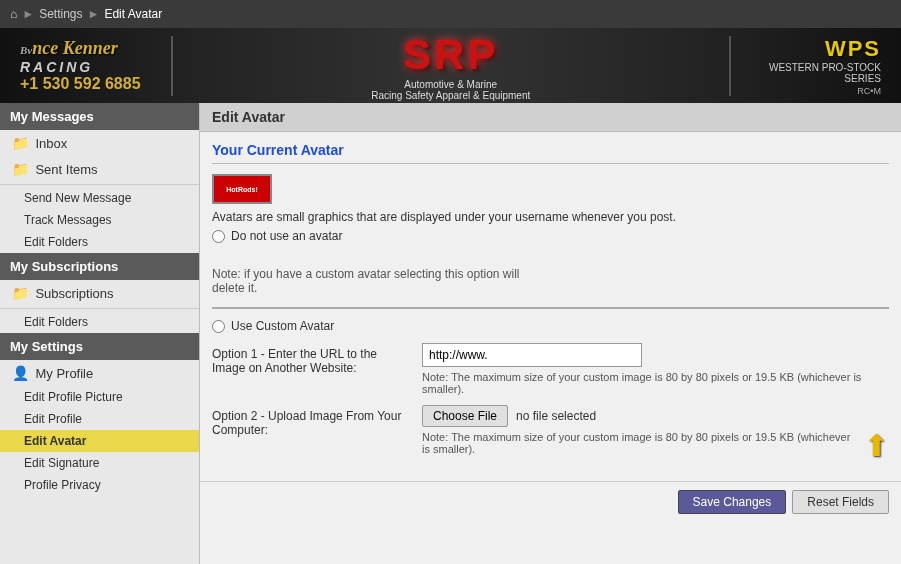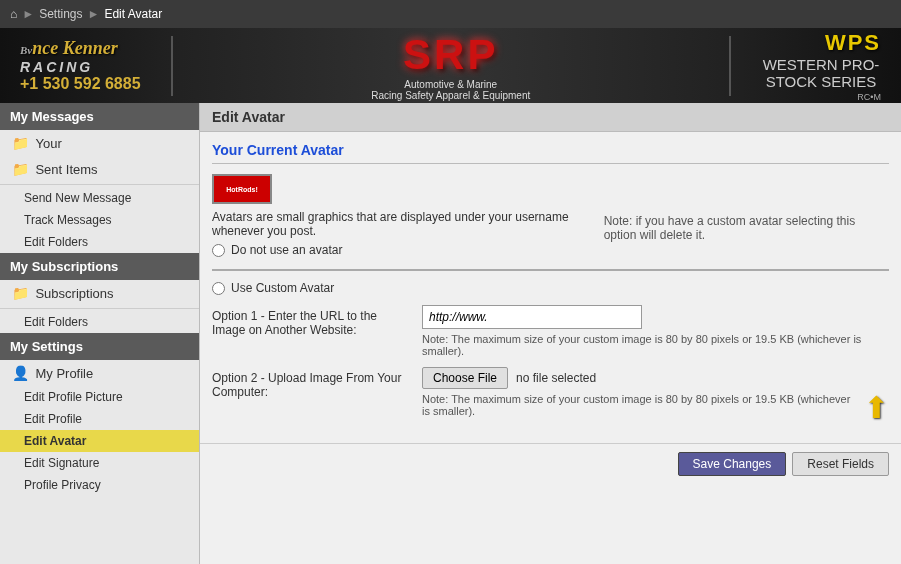--- a/index.html
+++ b/index.html
@@ -181,21 +181,20 @@
       flex-direction: column;
       gap: 4px;
     }
     .url-input {
       width: 220px;
       height: 24px;
       padding: 2px 6px;
       border: 1px solid #999;
       font-size: 12px;
       background: white;
-      font-style: italic;
     }
     .note-small {
       font-size: 11px;
       color: #555;
       max-width: 440px;
     }
     .file-upload-row {
       display: flex;
       align-items: center;
       gap: 8px;
@@ -261,34 +260,34 @@
     </div>
     <div style="width:2px; background:#555; height:60px; margin:0 10px;"></div>
     <div class="banner-srp">
       <span style="font-size:42px; font-weight:900; color:#cc1111; font-family:'Impact',sans-serif; text-shadow: 0 0 8px #ff3333, 2px 2px 4px #000; letter-spacing:3px;">SRP</span>
       <span style="font-size:10px; color:#ddd; display:block; text-align:center;">Automotive &amp; Marine</span>
       <span style="font-size:10px; color:#ddd; display:block; text-align:center;">Racing Safety Apparel &amp; Equipment</span>
     </div>
     <div style="width:2px; background:#555; height:60px; margin:0 10px;"></div>
     <div class="banner-wps">
       <span style="font-size:22px; font-weight:900; color:#e8c800; font-family:'Impact',sans-serif; letter-spacing:2px; text-shadow:1px 1px 3px #000;">WPS</span>
-      <span style="font-size:15px; color:#ccc; text-align:center; max-width:120px;">WESTERN PRO-STOCK SERIES</span>
+      <span style="font-size:10px; color:#ccc; text-align:right; max-width:120px;">WESTERN PRO-STOCK SERIES</span>
       <span style="font-size:9px; color:#aaa; margin-top:2px;">RC•M</span>
     </div>
   </div>
 </div>
 
 <div class="layout">
 
   <div class="sidebar">
 
     <div class="sidebar-section-header">My Messages</div>
     <div class="sidebar-item">
       <span class="folder-icon">📁</span>
-      <span>Your</span>
+      <span>Inbox</span>
     </div>
     <div class="sidebar-item">
       <span class="folder-icon">📁</span>
       <span>Sent Items</span>
     </div>
     <div class="sidebar-divider"></div>
     <div class="sidebar-sub-item">Send New Message</div>
     <div class="sidebar-sub-item">Track Messages</div>
     <div class="sidebar-sub-item">Edit Folders</div>
 
@@ -314,21 +313,21 @@
 
   <div class="main-content">
     <div class="content-header">Edit Avatar</div>
     <div class="content-body">
 
       <div class="section-title">Your Current Avatar</div>
       <div class="current-avatar-area">
         <div class="avatar-preview">
           <span style="font-size:7px; font-weight:900; color:#fff; font-family:Impact,sans-serif;">HotRods!</span>
         </div>
-        <div style="display:flex; gap:20px; align-items:flex-start;">
+        <div style="display:flex; gap:20px; align-items:flex-start;flex-direction:column;">
           <div>
             <div class="avatar-description">Avatars are small graphics that are displayed under your username whenever you post.</div>
             <div class="radio-row" style="margin-top:5px;">
               <input type="radio" name="avatar-opt" id="no-avatar" style="">
               <label for="no-avatar">Do not use an avatar</label>
             </div>
           </div>
           <div class="note-text" style="max-width:320px; margin-top:4px;">Note: if you have a custom avatar selecting this option will delete it.</div>
         </div>
       </div>

